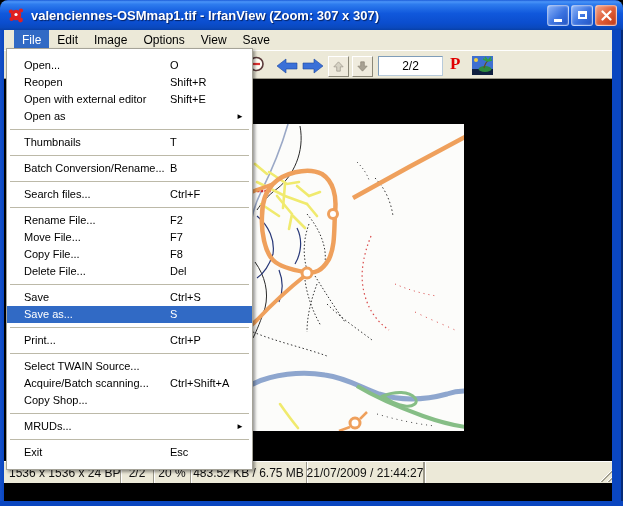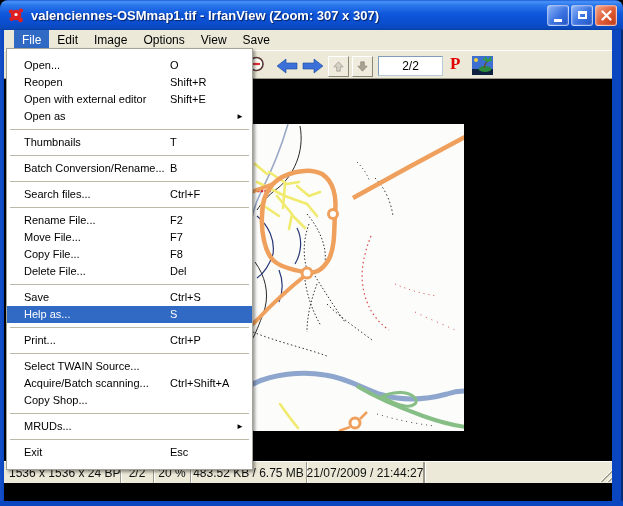--- a/index.html
+++ b/index.html
@@ -282,21 +282,21 @@
       <div class="mi">
         <span class="lbl">Delete File...</span>
         <span class="sc">Del</span>
       </div>
       <div class="sep"></div>
       <div class="mi">
         <span class="lbl">Save</span>
         <span class="sc">Ctrl+S</span>
       </div>
       <div class="mi hl">
-        <span class="lbl">Help as...</span>
+        <span class="lbl">Save as...</span>
         <span class="sc">S</span>
       </div>
       <div class="sep"></div>
       <div class="mi">
         <span class="lbl">Print...</span>
         <span class="sc">Ctrl+P</span>
       </div>
       <div class="sep"></div>
       <div class="mi">
         <span class="lbl">Select TWAIN Source...</span>

